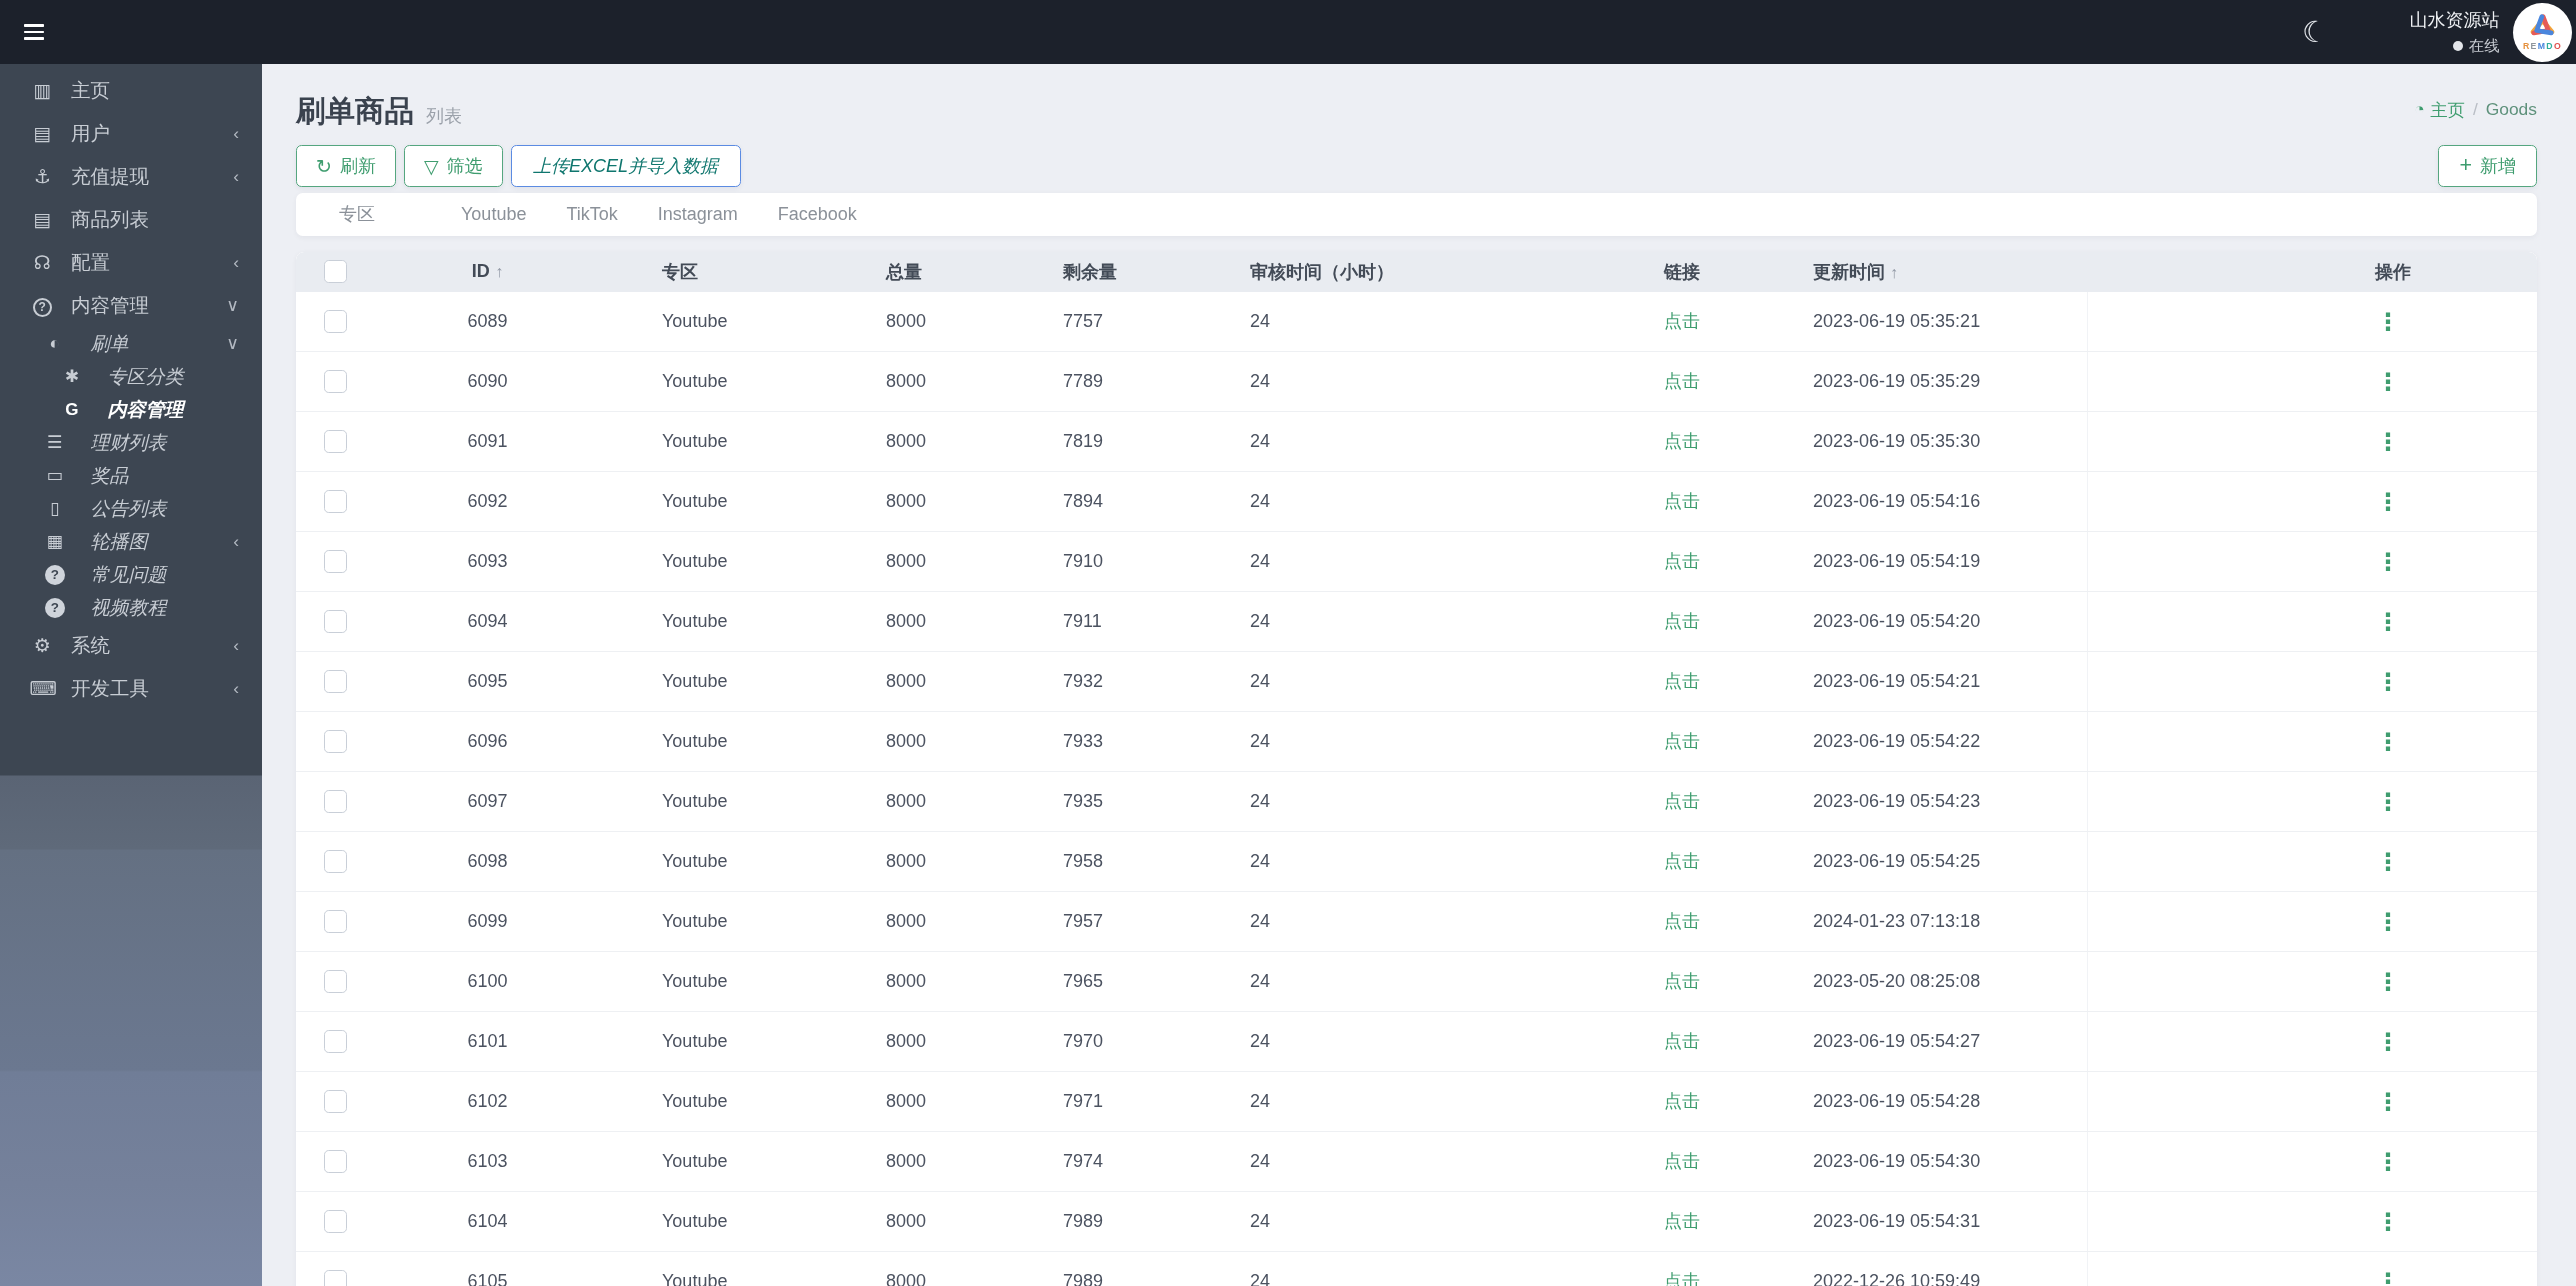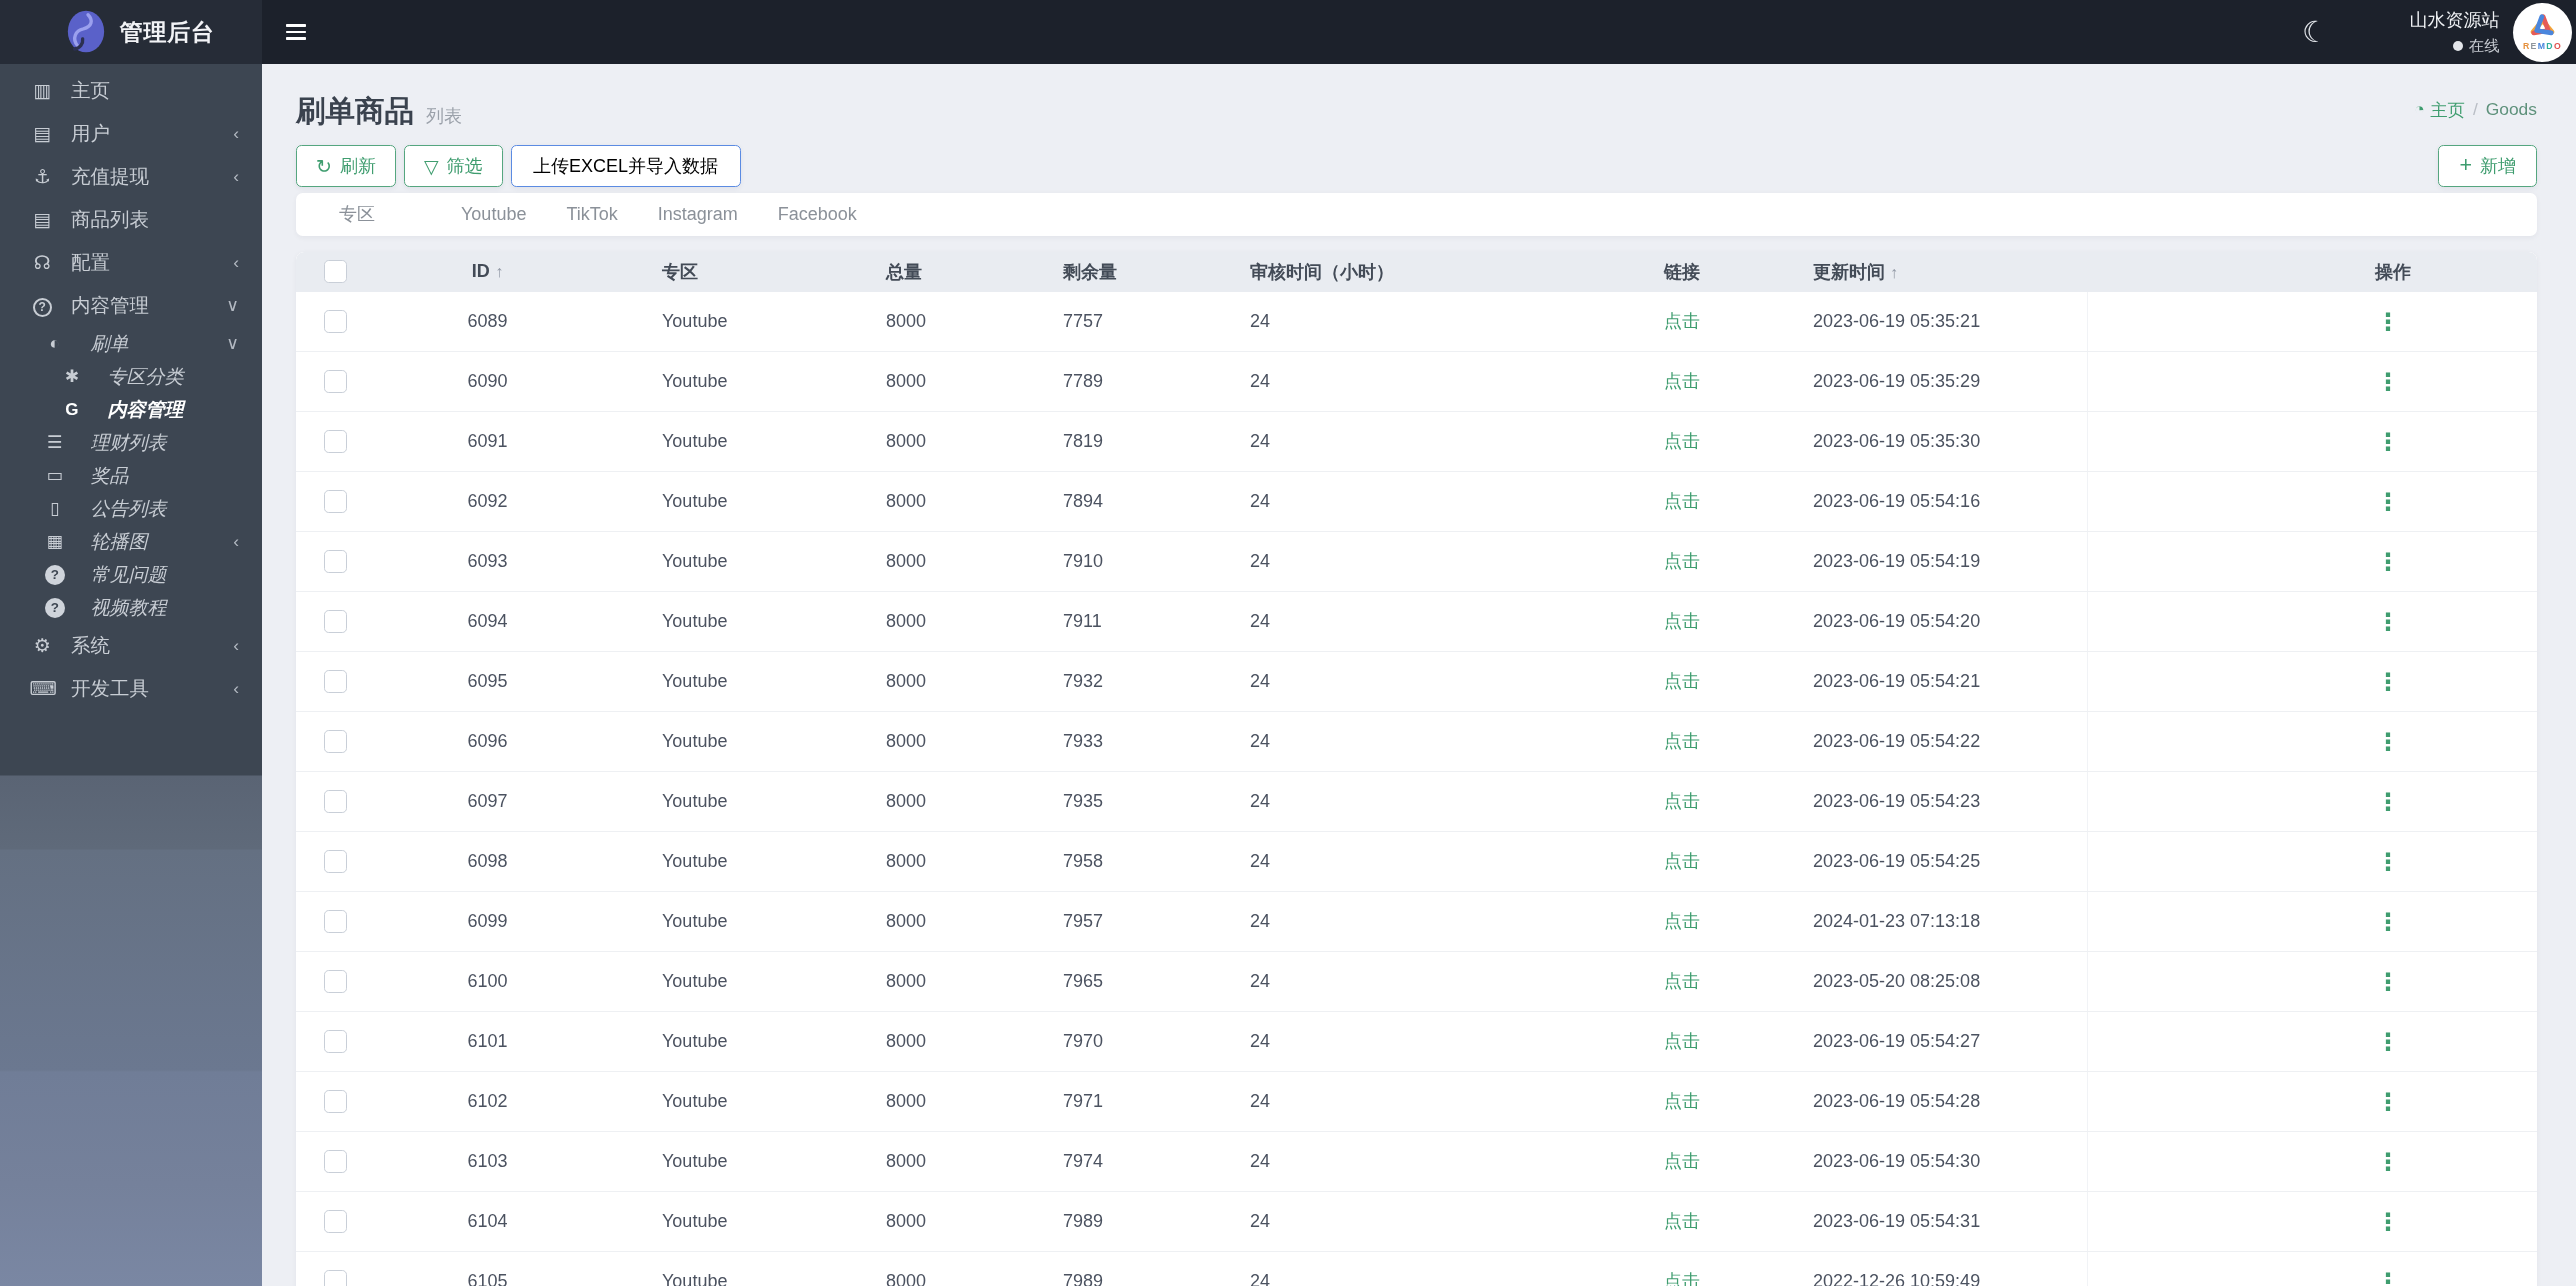--- a/index.html
+++ b/index.html
@@ -51,21 +51,21 @@
   .bc-home { color:#3f9d6f; display:flex; align-items:center; gap:5.4px; cursor:pointer; }
   .bc-gauge { font-size:17.4px; }
   .bc-sep { color:#b9bdc5; }
   .bc-cur { color:#5e917b; }
 
   .toolbar { display:flex; align-items:center; height:43px; }
   .btn { display:inline-flex; align-items:center; justify-content:center; gap:8px; height:42px; background:#fff;
          border-radius:5.4px; font-size:18px; padding:0 19px; cursor:pointer; box-shadow:0 1.3px 5.4px rgba(30,40,60,.06); }
   .btn .bico { font-size:19px; line-height:1; }
   .btn-green { border:1.3px solid #55a67f; color:#3f9d6f; }
-  .btn-blue  { border:1.3px solid #5b8be2; color:#000000; padding:0 21.5px; }
+  .btn-blue  { border:1.3px solid #5b8be2; color:#0f766e; padding:0 21.5px;font-style:italic; }
   .mr10 { margin-right:8px; }
   .btn-add { margin-left:auto; border:1.3px solid #55a67f; color:#3f9d6f; padding:0 20px; }
   .btn-add .bico { font-size:21.5px; }
 
   .tabs { margin-top:5.4px; height:43px; background:#fff; border-radius:6.7px; display:flex; align-items:center;
           padding-left:43px; color:#8b9199; font-size:18px; box-shadow:0 1.3px 5.4px rgba(30,40,60,.05); }
   .tab { margin-right:40px; cursor:pointer; white-space:nowrap; }
   .tab.tab-label { margin-right:86px; cursor:default; }
 
   
@@ -86,30 +86,20 @@
   .c-action { padding-left:288px; height:100%; display:flex; align-items:center; }
   .trow .c-action { border-left:0.7px solid #f1f3f6; }
   .sort-arrow { color:#939aa6; font-size:16px; font-weight:400; }
   .link { color:#3f9d6f; cursor:pointer; }
   .dots { color:#3f9d6f; font-size:24px; font-weight:700; line-height:0.9; cursor:pointer; }
 </style>
 </head>
 <body>
 
 <div class="topbar">
-  <div class="brand">
-    <span>
-      <svg width="38" height="43" viewBox="0 0 56 64">
-        <ellipse cx="28" cy="32" rx="27" ry="31" fill="#5a61c9"></ellipse>
-        <path d="M16 54 C 6 42, 13 30, 24 28 C 37 25, 39 15, 31 7" stroke="#9ba0ee" stroke-width="5" fill="none" stroke-linecap="round"></path>
-        <path d="M11 58 C 19 57, 24 50, 23 43" stroke="#2c3050" stroke-width="5" fill="none" stroke-linecap="round"></path>
-      </svg>
-    </span>
-    <span class="app-title">管理后台</span>
-  </div>
   <div class="topbar-rest">
     <div class="hamburger">
         <span></span>
         <span></span>
         <span></span>
       </div>
     <div class="top-right">
       <span class="moon">☾</span>
       <div class="userinfo">
         <div class="uname">山水资源站</div>

